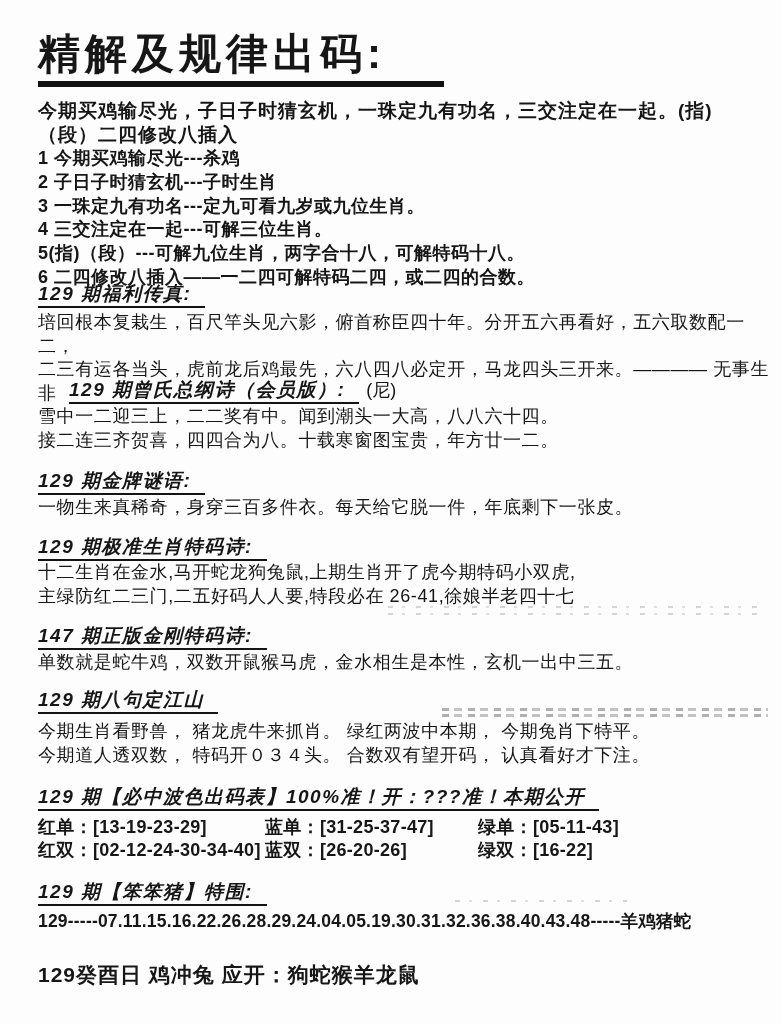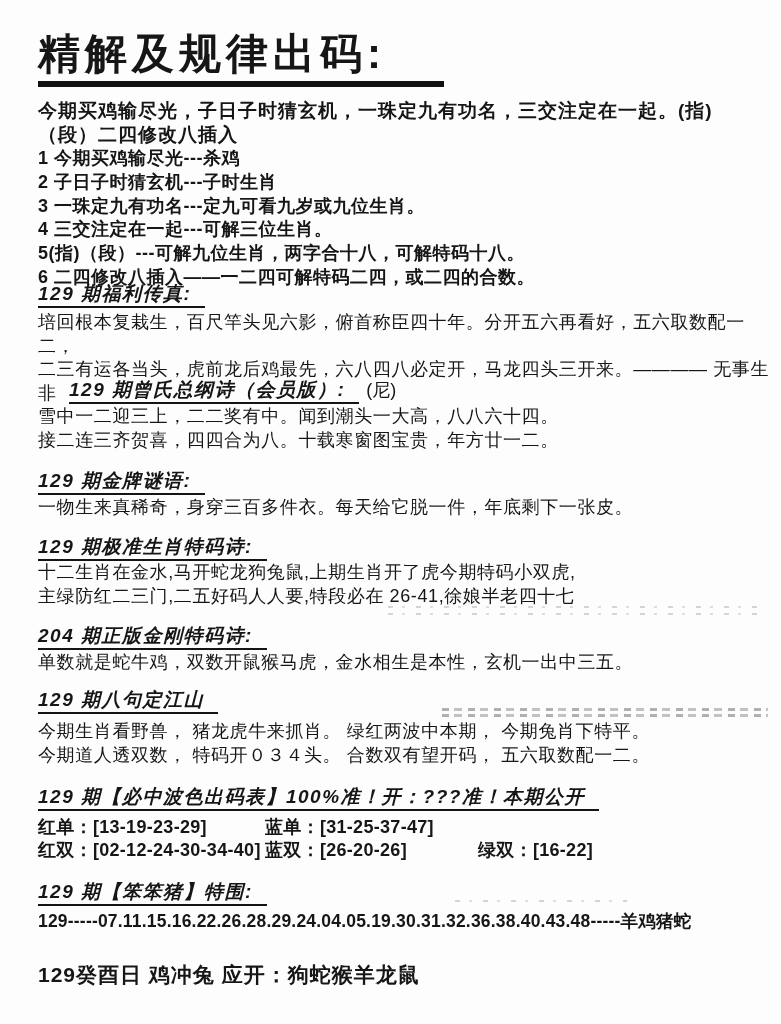--- a/index.html
+++ b/index.html
@@ -100,40 +100,41 @@
   </div>
   <div class="abs body-text light" style="top:561px;">十二生肖在金水,马开蛇龙狗兔鼠,上期生肖开了虎今期特码小双虎,
 主绿防红二三门,二五好码人人要,特段必在 26-41,徐娘半老四十七</div>
 
   <div class="smudge" style="top:606px;left:388px;width:377px;">
     <div class="r"></div>
       <div class="r"></div>
   </div>
 
   <div class="abs" style="top:626px;">
-    <span class="hd">204 期正版金刚特码诗:</span>
+    <span class="hd">147 期正版金刚特码诗:</span>
   </div>
   <div class="abs body-text" style="top:651px;">单数就是蛇牛鸡，双数开鼠猴马虎，金水相生是本性，玄机一出中三五。</div>
 
   <div class="abs" style="top:690px;">
     <span class="hd">129 期八句定江山</span>
   </div>
   <div class="smudge dark" style="top:708px;left:442px;width:326px;">
     <div class="r"></div>
       <div class="r"></div>
   </div>
   <div class="abs body-text" style="top:720px;">今期生肖看野兽， 猪龙虎牛来抓肖。 绿红两波中本期， 今期兔肖下特平。
-今期道人透双数， 特码开０３４头。 合数双有望开码， 五六取数配一二。</div>
+今期道人透双数， 特码开０３４头。 合数双有望开码， 认真看好才下注。</div>
 
   <div class="abs" style="top:787px;">
     <span class="hd">129 期【必中波色出码表】100%准！开：???准！本期公开</span>
   </div>
   <div class="abs bose-row" style="top:815px;">
     <span class="c1">红单：[13-19-23-29]</span>
     <span class="c2">蓝单：[31-25-37-47]</span>
+    <span class="c3">绿单：[05-11-43]</span>
   </div>
   <div class="abs bose-row" style="top:838px;">
     <span class="c1">红双：[02-12-24-30-34-40]</span>
     <span class="c2">蓝双：[26-20-26]</span>
     <span class="c3">绿双：[16-22]</span>
   </div>
 
   <div class="abs" style="top:882px;">
     <span class="hd">129 期【笨笨猪】特围:</span>
   </div>

